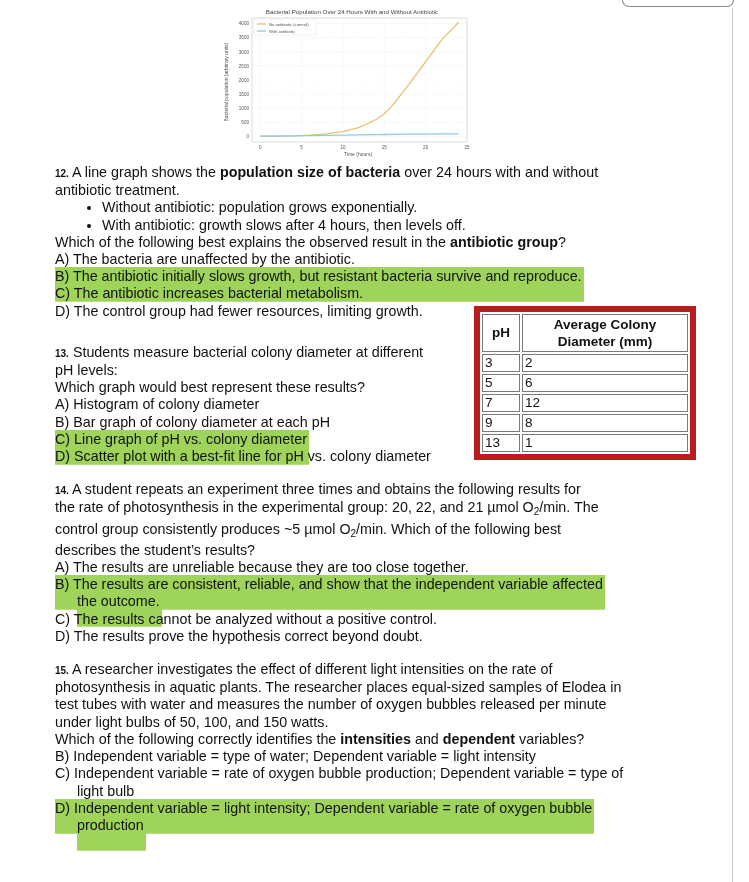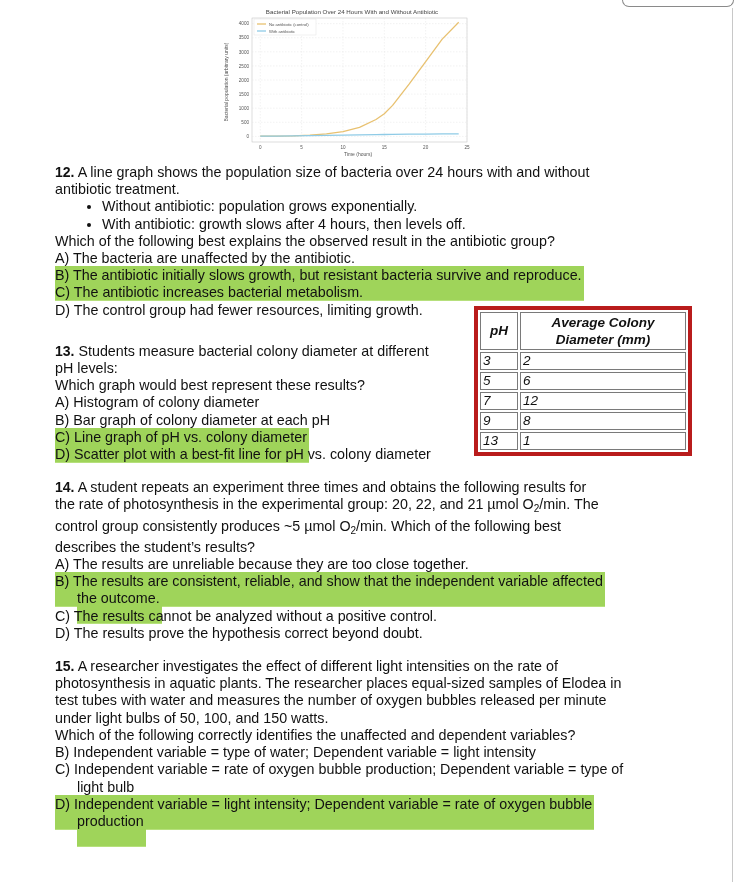--- a/index.html
+++ b/index.html
@@ -7,30 +7,30 @@
            font-family: "Liberation Sans", sans-serif; color: #111; }
     .topbox { position: absolute; left: 622px; top: -10px; width: 110px; height: 16px;
               border: 1px solid #8a8a8a; border-top: none; border-radius: 0 0 7px 7px; }
     .rightline { position: absolute; left: 732px; top: 8px; width: 1px; height: 874px; background: #c8c8c8; }
 
     .chart { position: absolute; left: 222px; top: 4px; width: 250px; height: 155px; }
     .chart svg { width: 250px; height: 155px; display: block; }
 
     .doc { position: absolute; left: 55px; top: 164px; width: 600px; font-size: 14.3px; line-height: 17.2px; }
     .p { margin: 0; white-space: nowrap; }
-    .qnum { font-weight: bold; font-size: 14px; }
-    b { font-weight: normal; }
+    .qnum { font-weight: bold; font-size: 10px; }
+    b { font-weight: bold; }
     ul { margin: 0; padding-left: 47px; }
     ul li { margin: 0; }
     .ind { padding-left: 22px; }
     .hl { background: #9fd45a; padding: 1px 2px 17px 0; box-shadow: 0 1px 0 #b6e07c; }
     .sub { font-size: 10px; vertical-align: -3px; }
 
     .ph-table { position: absolute; left: 474px; top: 306px; border-collapse: separate; border-spacing: 2px;
-                border: 4px solid #b91c1c; font-family: "Liberation Sans", sans-serif; font-size: 13.5px; font-style: italic; }
+                border: 6px solid #b91c1c; font-family: "Liberation Sans", sans-serif; font-size: 13.5px; }
     .ph-table th, .ph-table td { border: 1px solid #7a7a7a; padding: 0 2px; line-height: 16px; text-align: left; }
     .ph-table th { font-weight: bold; text-align: center; }
     .ph-table th.ph { width: 28px; padding: 9px 4px; }
     .ph-table th.diam { width: 128px; line-height: 17px; padding: 1px 18px; margin-left: 48px; }
     .ph-table td.c1 { width: 14px; }
   </style>
 </head>
 <body>
 
 <div class="topbox"></div>
@@ -128,21 +128,21 @@
     <p class="p ind"><span class="hl">the outcome.</span></p>
     <p class="p">C) The results cannot be analyzed without a positive control.</p>
     <p class="p">D) The results prove the hypothesis correct beyond doubt.</p>
   </div>
 
   <div style="margin-top:16px;">
     <p class="p"><span class="qnum">15.</span><span> A researcher investigates the effect of different light intensities on the rate of</span></p>
     <p class="p">photosynthesis in aquatic plants. The researcher places equal-sized samples of Elodea in</p>
     <p class="p">test tubes with water and measures the number of oxygen bubbles released per minute</p>
     <p class="p">under light bulbs of 50, 100, and 150 watts.</p>
-    <p class="p"><span>Which of the following correctly identifies the </span><b>unaffected</b><span> and </span><b>dependent</b><span> variables?</span></p>
+    <p class="p"><span>Which of the following correctly identifies the </span><b>intensities</b><span> and </span><b>dependent</b><span> variables?</span></p>
     <p class="p">B) Independent variable = type of water; Dependent variable = light intensity</p>
     <p class="p">C) Independent variable = rate of oxygen bubble production; Dependent variable = type of</p>
     <p class="p ind">light bulb</p>
     <p class="p"><span class="hl">D) Independent variable = light intensity; Dependent variable = rate of oxygen bubble</span></p>
     <p class="p ind"><span class="hl">production</span></p>
   </div>
 </div>
 
 <table class="ph-table">
   <thead>

